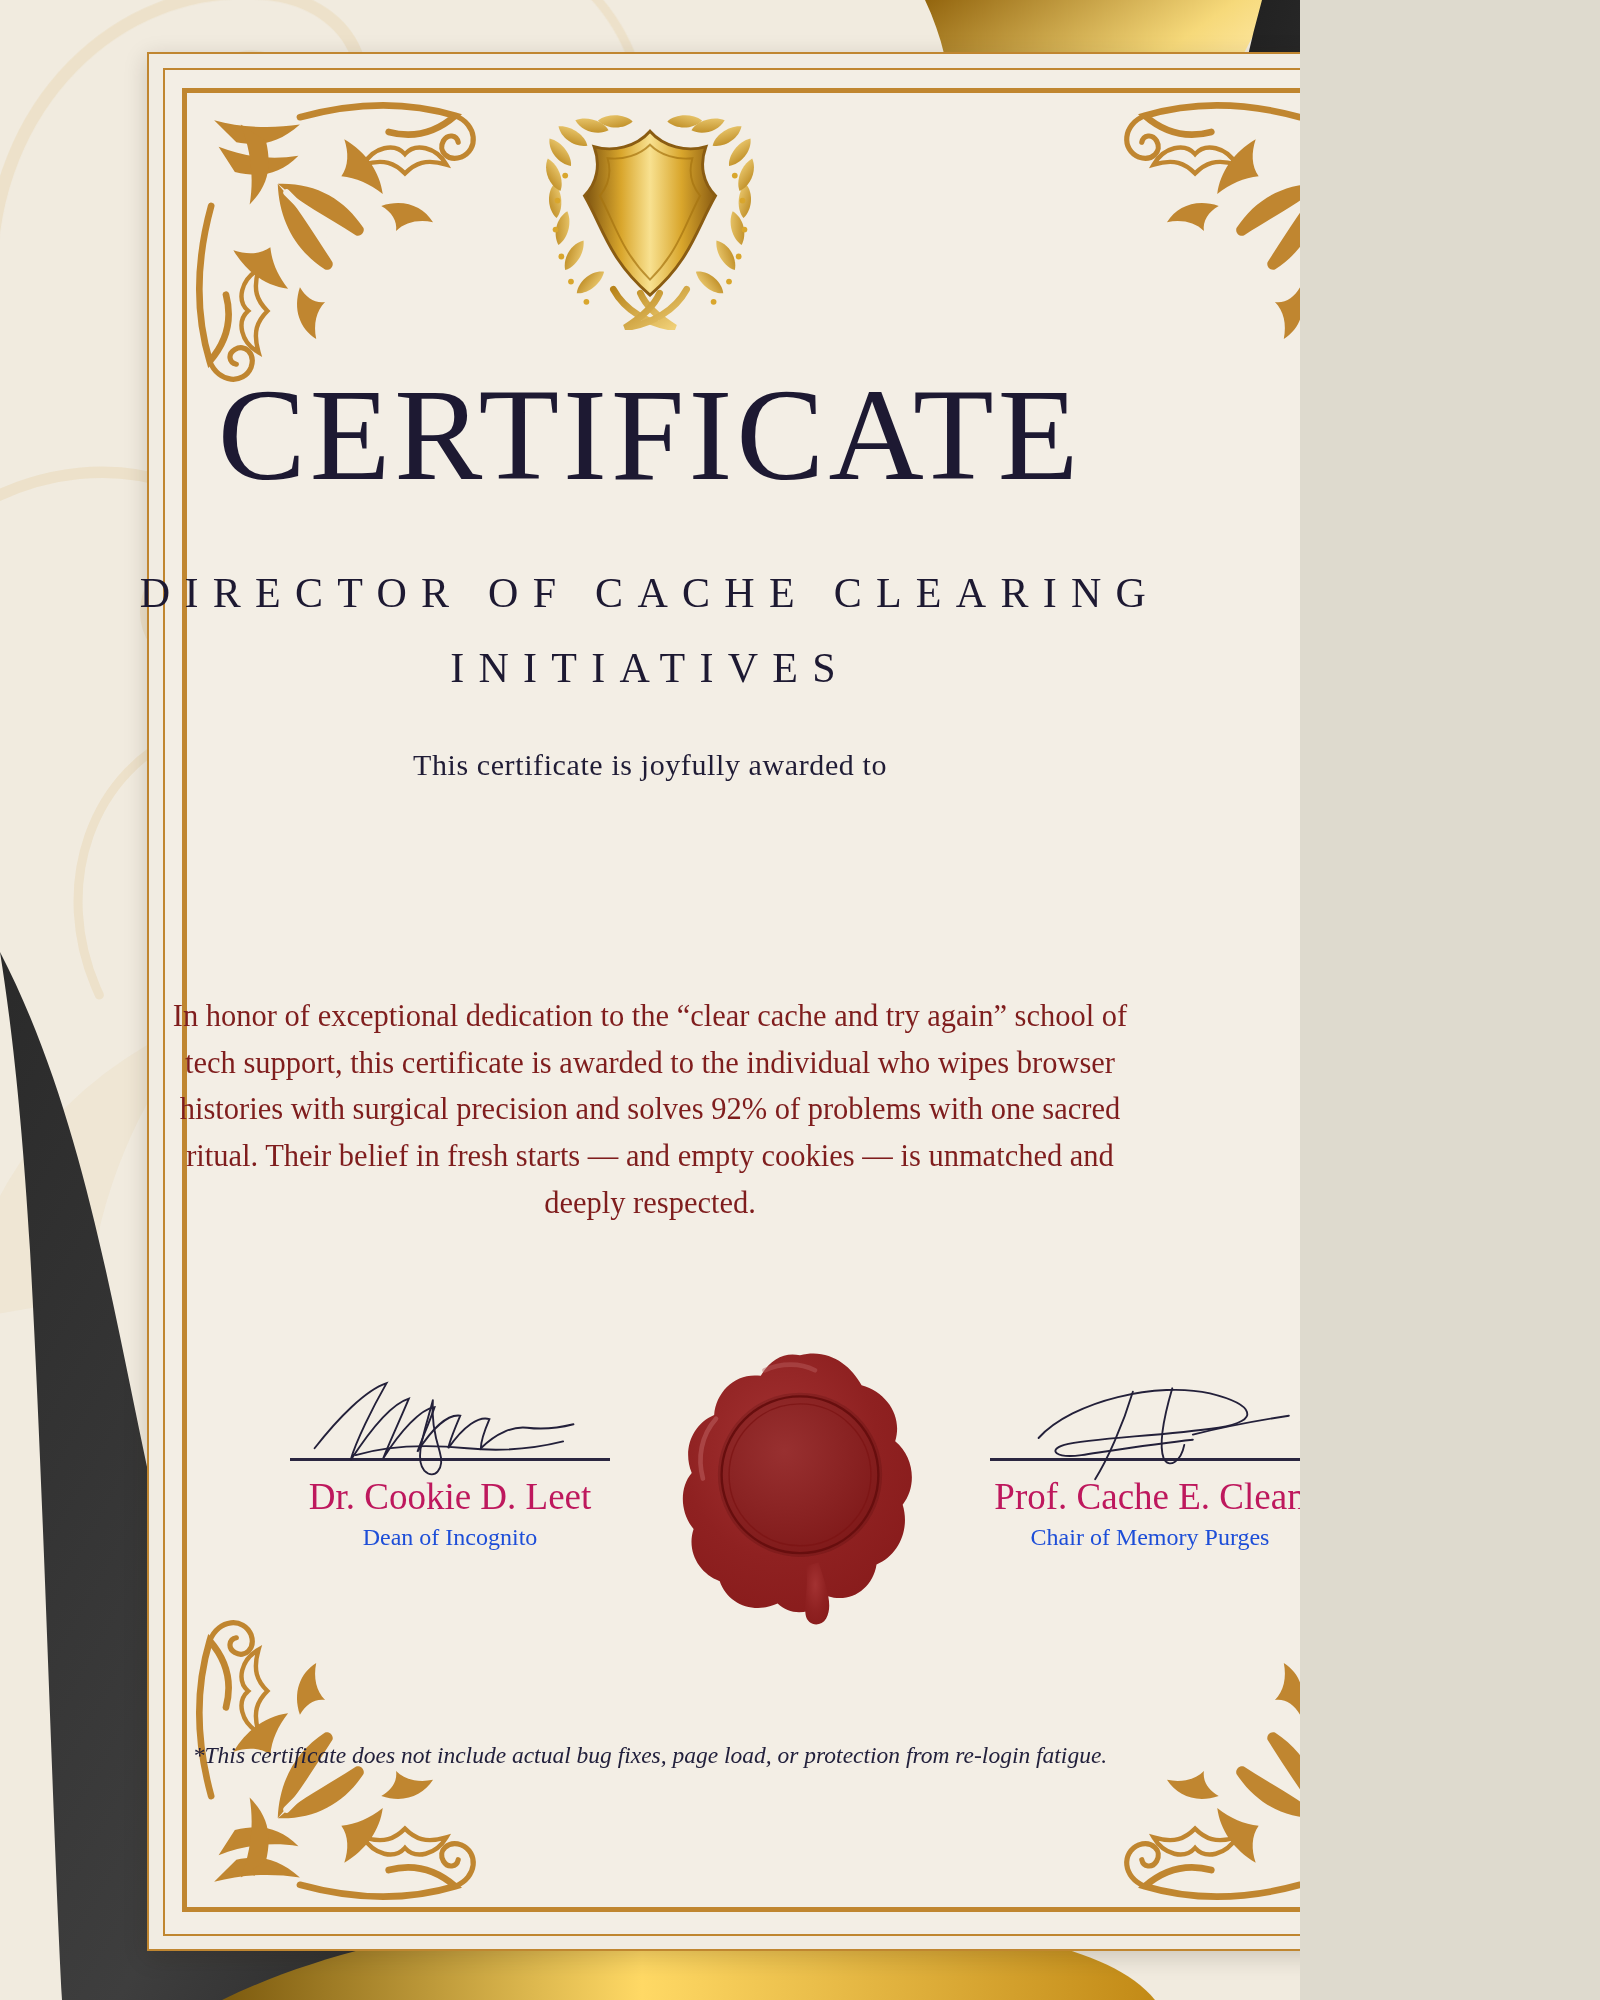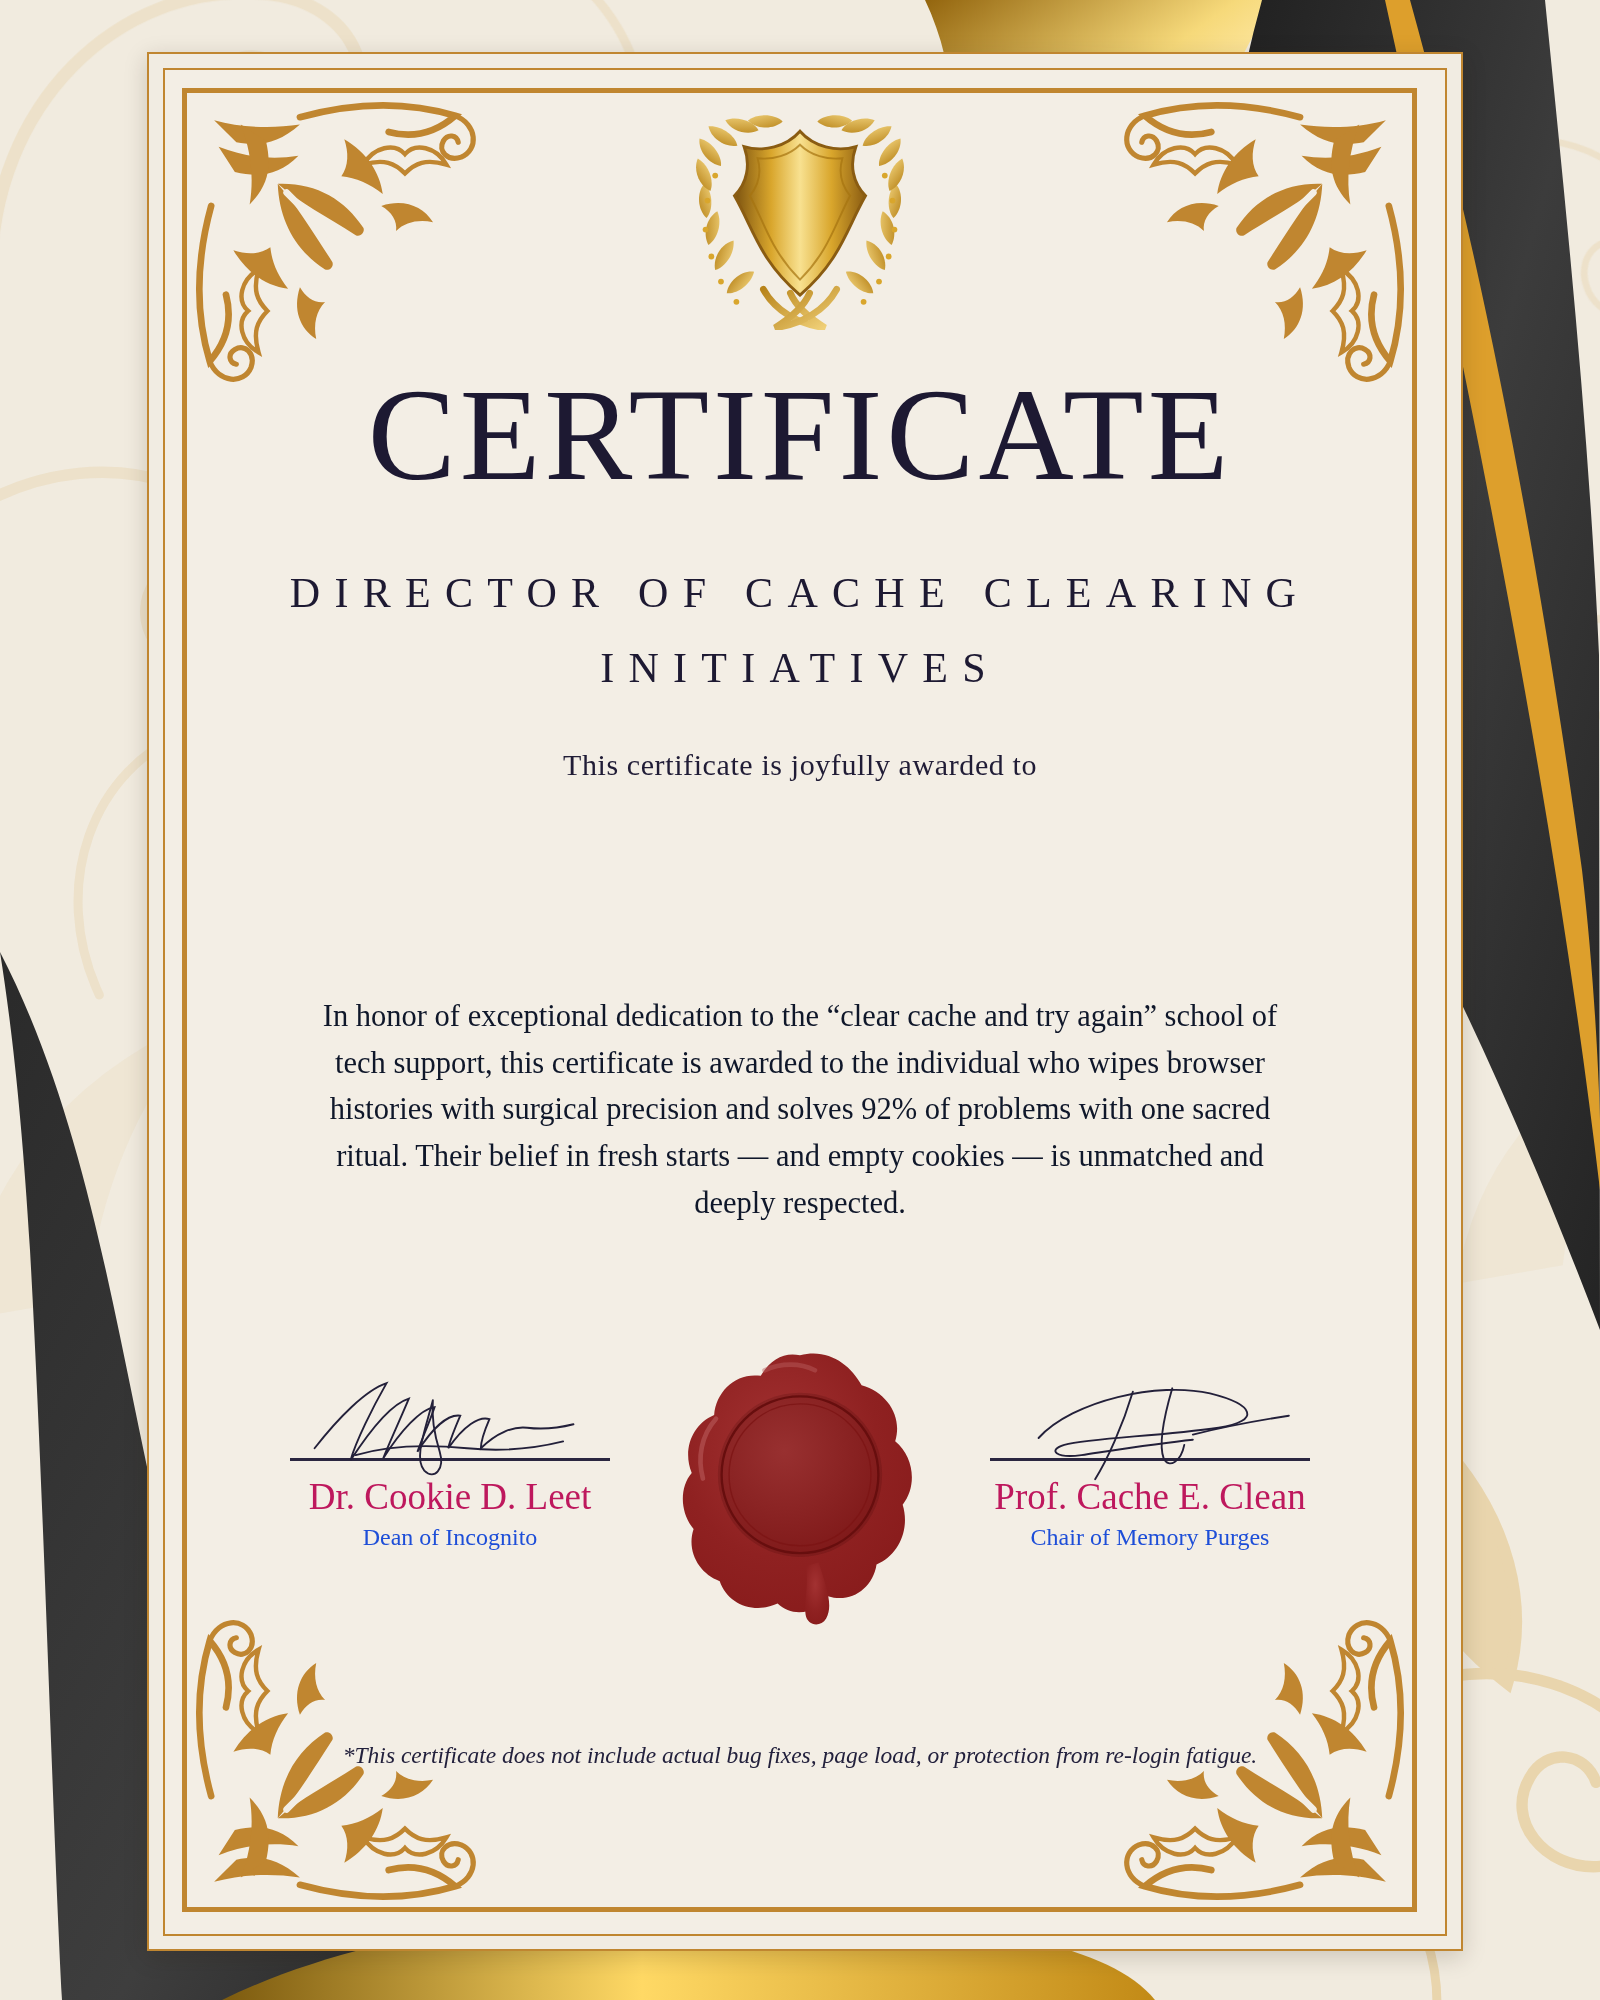--- a/index.html
+++ b/index.html
@@ -1,16 +1,16 @@
 <!DOCTYPE html>
 <html><head>
 <meta charset="utf-8">
 <style>
   html,body{margin:0;padding:0;background:#dedace;}
-  .page{position:relative;width:1600px;height:2000px;overflow:hidden;
+  .page{position:relative;width:1300px;height:2000px;overflow:hidden;
         background:#f1ebdf;font-family:"Liberation Serif",serif;color:#1e1a33;}
   .layer{position:absolute;inset:0;pointer-events:none;}
   .z1{z-index:1}.z2{z-index:2}
 
   
   .back-sheet{position:absolute;left:147px;top:52px;width:1312px;height:1895px;
       background:#f1ece2;border:2px solid #c08а30;border:2px solid #c08630;z-index:3;
       box-shadow:0 6px 22px rgba(40,30,10,.18);}
   .main-sheet{position:absolute;left:163px;top:68px;width:1280px;height:1864px;
       background:#f3eee5;border:2px solid #c08630;z-index:4;}
@@ -22,21 +22,21 @@
   .corner.bl{left:189px;top:1589px;transform:scaleY(-1);}
   .corner.br{left:1093px;top:1589px;transform:scale(-1,-1);}
 
   .centered{position:absolute;left:0;right:0;text-align:center;z-index:7;}
   .emblem{top:104px;}
   .title{top:358px;font-size:132px;letter-spacing:4px;font-weight:400;color:#1d1932;}
   .subtitle{top:556px;font-size:42px;letter-spacing:.34em;line-height:1.78;
             color:#1d1932;}
   .subtitle span{display:inline-block;max-width:1150px;}
   .awarded{top:748px;font-size:30px;letter-spacing:.02em;color:#201c36;}
-  .body-text{top:993px;font-size:30.5px;line-height:1.53;color:#0f172a;}
+  .body-text{top:993px;font-size:30.5px;line-height:1.53;color:#7f1d1d;}
   .body-text span{display:inline-block;max-width:1010px;}
 
   .sig-col{position:absolute;width:360px;z-index:7;text-align:center;}
   .sig-left{left:270px;top:1366px;}
   .sig-right{left:970px;top:1366px;}
   .sig-art{height:92px;position:relative;}
   .sig-art svg{position:absolute;left:50%;top:0;transform:translateX(-50%);}
   .sig-line{height:0;border-top:3px solid #2a2640;margin:0 20px;}
   .sig-name{font-size:37px;margin-top:14px;color:#be185d;}
   .sig-role{font-size:24px;margin-top:6px;color:#1d4ed8;}

